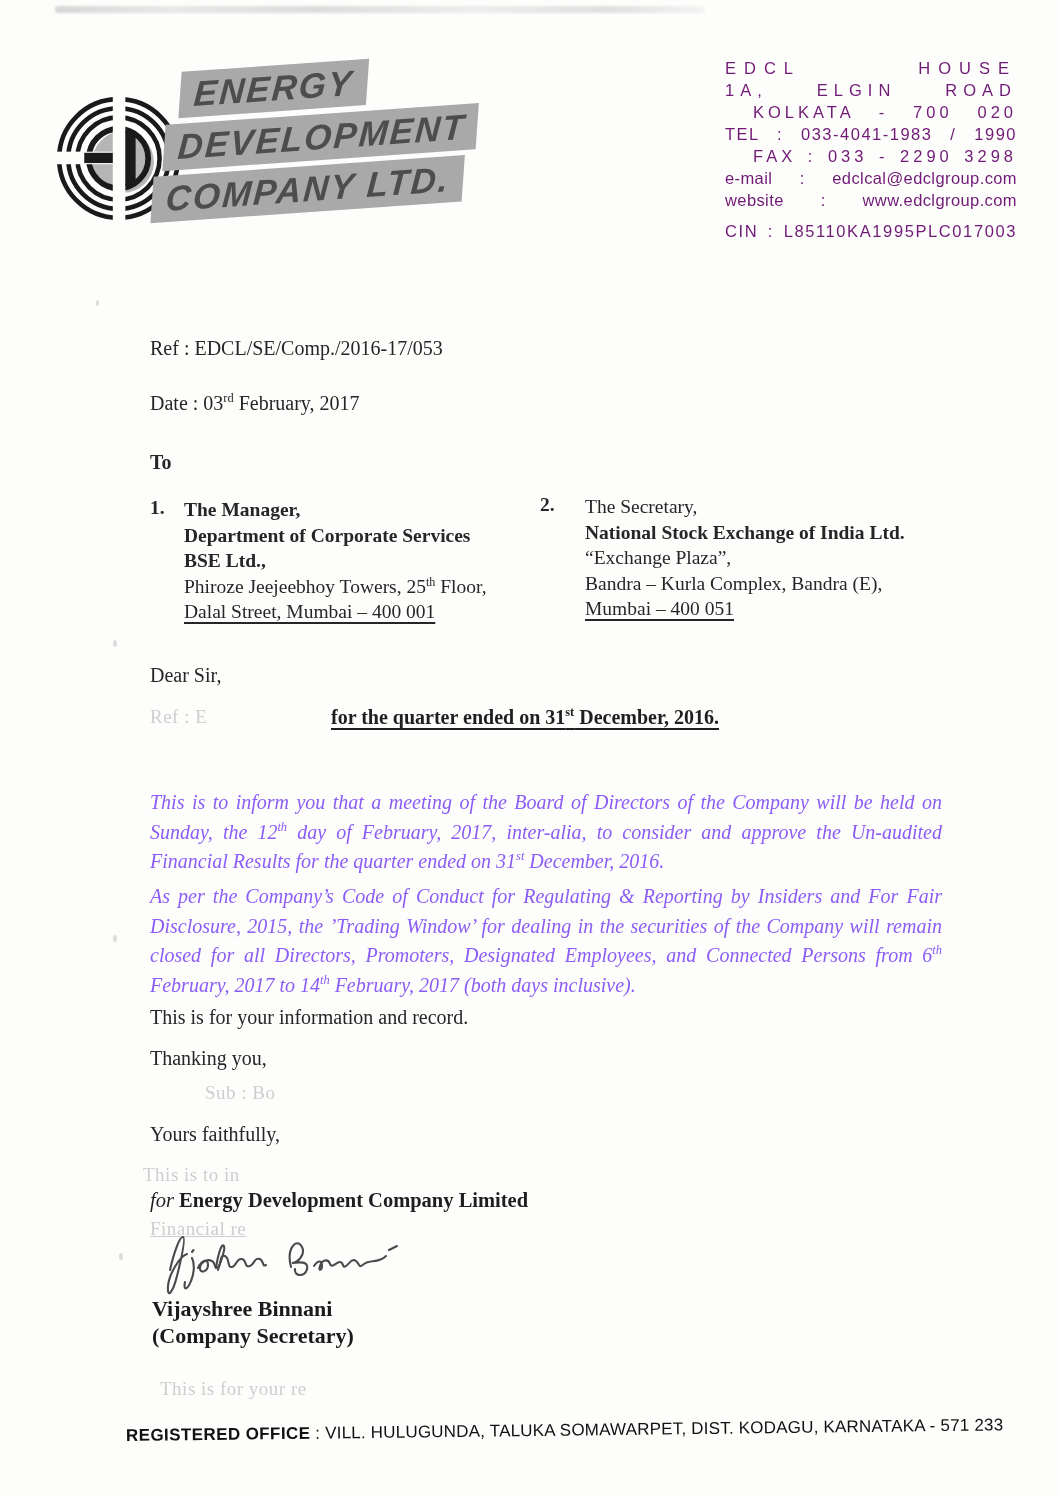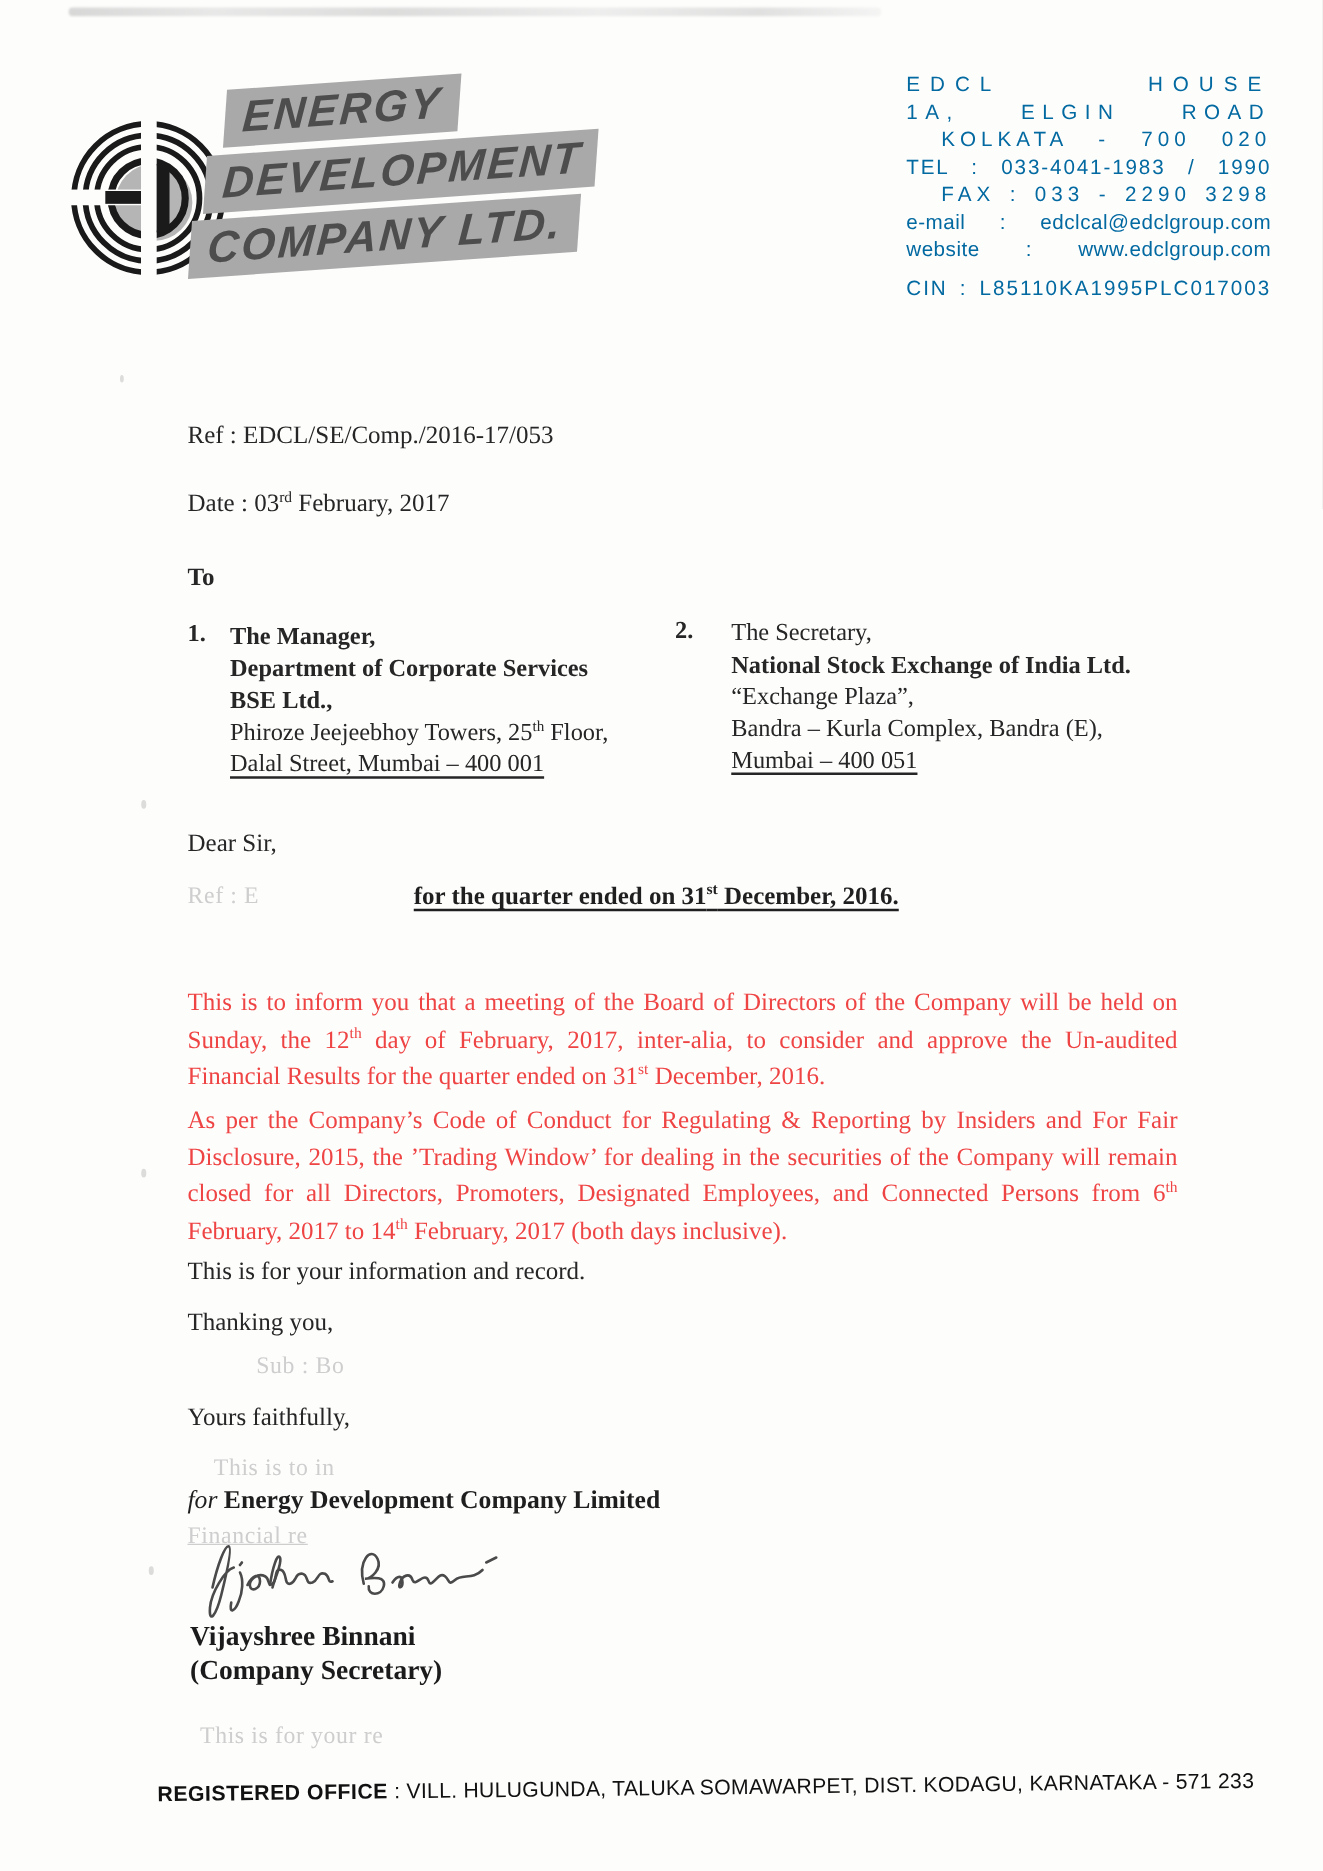--- a/index.html
+++ b/index.html
@@ -35,21 +35,21 @@
     font-style:italic;font-weight:bold;
     color:#4d4d4d;letter-spacing:2px;
     padding-left:14px;box-sizing:border-box;
   }
   .bar1{left:180px;top:72px;width:188px;font-size:35px;}
   .bar2{left:164px;top:125px;width:314px;font-size:35px;}
   .bar3{left:152px;top:177px;width:312px;font-size:35px;}
   .hq{
     position:absolute;left:725px;top:57px;width:292px;
     font-family:"Liberation Sans", sans-serif;
-    color:#0369a1;font-size:16.5px;line-height:22px;
+    color:#701a75;font-size:16.5px;line-height:22px;
   }
   .hq div{text-align:justify;text-align-last:justify;white-space:nowrap;}
   .hq .ls-a{letter-spacing:8px;}
   .hq .ls-b{letter-spacing:6px;}
   .hq .ls-c{letter-spacing:4px;margin-left:28px;}
   .hq .ls-d{letter-spacing:1.5px;}
   .hq .ls-e{letter-spacing:.4px;}
   .hq .cin{margin-top:9px;letter-spacing:1.6px;}
   
   .abs{position:absolute;}
@@ -59,21 +59,21 @@
   .uline{text-decoration:underline;text-decoration-thickness:1.5px;text-underline-offset:4px;}
   .addr{font-size:19.5px;line-height:25.5px;width:370px;}
   .addr div{white-space:nowrap;}
   .num{font-size:19.5px;font-weight:bold;}
   .subject{
     left:168px;top:701px;width:714px;text-align:center;
     font-weight:bold;font-size:20px;line-height:33px;color:#1f1f1f;
   }
   .para{
     left:150px;width:792px;font-size:20px;line-height:29.5px;
-    text-align:justify;color:#ef4444;
+    text-align:justify;color:#8b5cf6;font-style:italic;
   }
   sup{font-size:.62em;line-height:0;}
   .for-line{font-size:20.5px;color:#1e1e1e;}
   .sig-name{font-size:22px;font-weight:bold;line-height:27px;color:#1b1b1b;}
   .footer{
     left:126px;top:1426px;width:840px;
     font-family:"Liberation Sans", sans-serif;
     font-size:17px;color:#111;white-space:nowrap;
     transform:rotate(-.7deg);transform-origin:left center;
     letter-spacing:.2px;
@@ -85,21 +85,21 @@
 
 <div class="page">
 
   <div class="top-smudge"></div>
   <div class="speck" style="left:113px;top:640px;width:4px;height:7px;"></div>
   <div class="speck" style="left:113px;top:935px;width:4px;height:7px;"></div>
   <div class="speck" style="left:119px;top:1253px;width:4px;height:7px;"></div>
   <div class="speck" style="left:96px;top:300px;width:3px;height:6px;"></div>
   <div class="ghost" style="left:150px;top:706px;">Ref : E</div>
   <div class="ghost" style="left:205px;top:1082px;">Sub : Bo</div>
-  <div class="ghost" style="left:171px;top:1164px;">This is to in</div>
+  <div class="ghost" style="left:143px;top:1164px;">This is to in</div>
   <div class="ghost" style="left:150px;top:1218px;text-decoration:underline;">Financial re</div>
   <div class="ghost" style="left:160px;top:1378px;">This is for your re</div>
 
   <svg class="emblem" viewBox="0 0 120 120">
     <circle cx="64" cy="63" r="27" fill="#b5b5b5"></circle>
     <circle cx="60" cy="60" r="52" fill="none" stroke="#1a1a1a" stroke-width="4"></circle>
     <circle cx="60" cy="60" r="44" fill="none" stroke="#1a1a1a" stroke-width="4"></circle>
     <circle cx="60" cy="60" r="36" fill="none" stroke="#1a1a1a" stroke-width="4"></circle>
     <circle cx="60" cy="60" r="26" fill="none" stroke="#1a1a1a" stroke-width="5"></circle>
     <rect x="55" y="0" width="11" height="120" fill="#fdfdfc"></rect>

